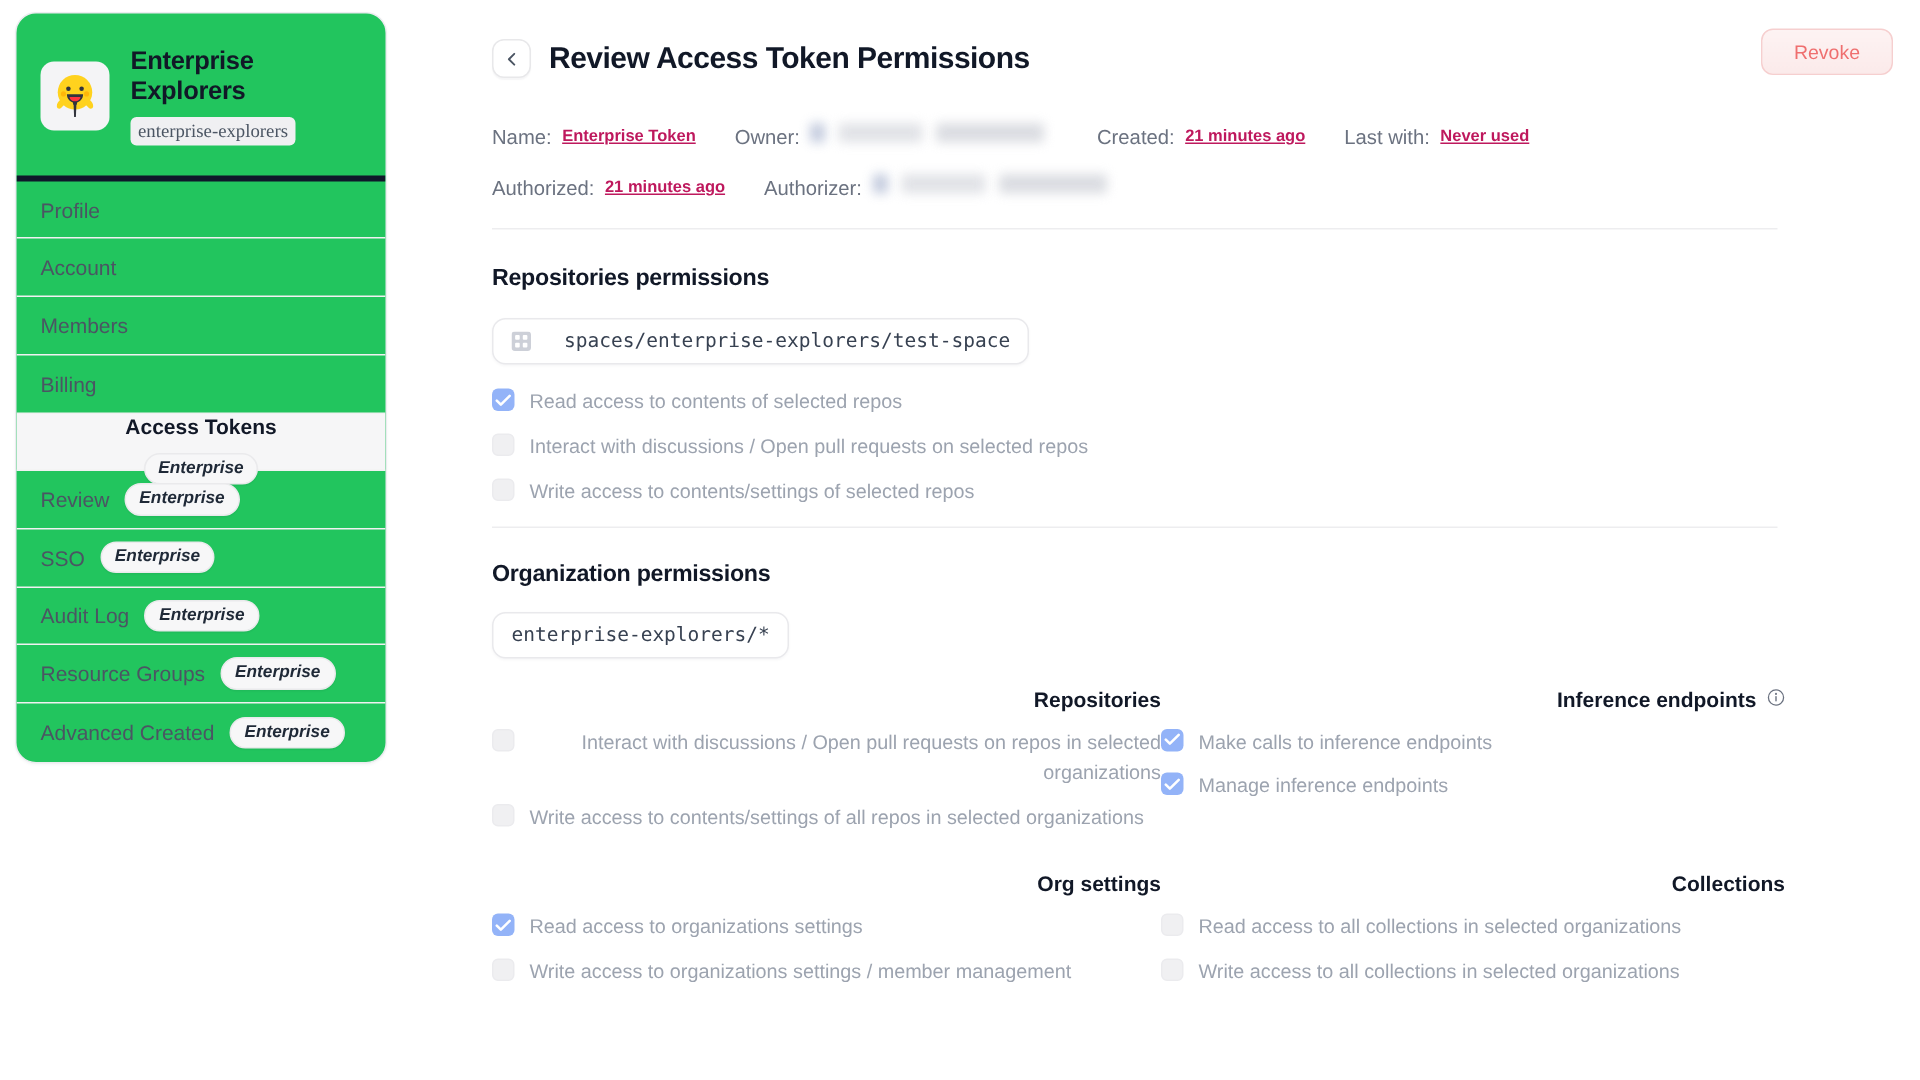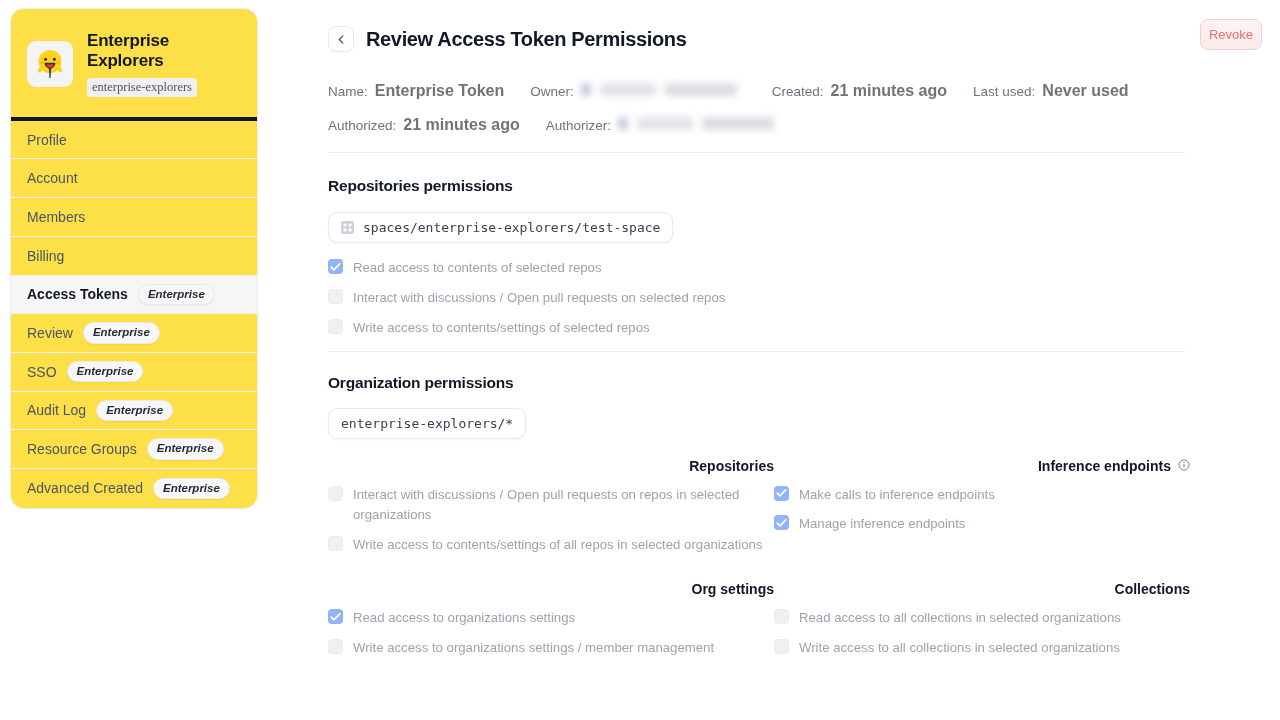--- a/index.html
+++ b/index.html
@@ -9,21 +9,21 @@
     font-family: "Liberation Sans", sans-serif;
     color: #111827;
     overflow: hidden;
   }
   .page { position: relative; width: 1280px; height: 720px; display: flex; }
 
   
   .sidebar-col { width: 300px; flex: 0 0 300px; padding: 8px 0 0 10px; }
   .sidebar-card {
     width: 248px;
-    background: #fde047;
+    background: #22c55e;
     border: 1px solid #ececf0;
     border-radius: 14px;
     overflow: hidden;
     box-shadow: 0 1px 2px rgba(16,24,40,.04);
   }
   .org-head { display: flex; align-items: center; gap: 14px; padding: 22px 16px 20px 16px; }
   .org-avatar {
     width: 46px; height: 46px; flex: 0 0 46px;
     border-radius: 9px;
     background: #f4f4f6;
@@ -41,21 +41,21 @@
   }
   .nav-list { border-top: 4px solid #0f172a; }
   .nav-item {
     display: flex; align-items: center; gap: 10px;
     height: 38.7px; padding: 0 16px;
     border-bottom: 1px solid #f1f1f2;
     font-size: 14px; color: #4b5563;
     cursor: pointer;
   }
   .nav-item:last-child { border-bottom: none; }
-  .nav-item.active { background: #f6f6f7; color: #111827; font-weight: 700; }
+  .nav-item.active { background: #f6f6f7; color: #111827; font-weight: 700; flex-direction: column; }
   .badge-ent {
     font-size: 11.5px; font-style: italic; font-weight: 700;
     color: #1f2937; background: #f7f7f8;
     border: 1px solid #eaeaec; border-radius: 999px;
     padding: 2px 9px 3px; line-height: 1.25;
     box-shadow: 0 1px 1px rgba(16,24,40,.05);
   }
 
   
   .main { flex: 1; padding: 22px 90px 0 28px; position: relative; }
@@ -66,46 +66,46 @@
     background: #fff; display: flex; align-items: center; justify-content: center;
     cursor: pointer; margin-right: 12px;
     box-shadow: 0 1px 1px rgba(16,24,40,.04);
   }
   .page-title { font-size: 20px; font-weight: 700; letter-spacing: -.35px; color: #111827; }
   .revoke-btn {
     position: absolute; right: -72px; top: -3px;
     font-size: 13px; color: #ef6f6f;
     background: linear-gradient(#fdf3f3,#fbeaea);
     border: 1px solid #f6cfcf; border-radius: 8px;
-    padding: 7px 8px; cursor: pointer;
+    padding: 7px 21px; cursor: pointer;
   }
 
   
   .meta-rows { margin-top: 22px; }
   .meta-row { display: flex; align-items: center; flex-wrap: wrap; height: 26px; margin-bottom: 8px; }
   .meta-pair { display: flex; align-items: center; margin-right: 26px; }
   .meta-label { font-size: 13.5px; color: #6b7280; margin-right: 7px; }
-  .meta-value { font-size: 16px; color: #737373; font-weight: 600; }
+  .meta-value { font-size: 11px; color: #be185d; font-weight: 600; text-decoration: underline; }
   .blur-chunk { display: inline-block; height: 13px; border-radius: 2px; margin-right: 9px; filter: blur(3.5px); opacity: .85; }
   .blur-a { width: 10px; background: #b9c2d8; }
   .blur-b { width: 56px; background: #dcdee3; }
   .blur-c { width: 72px; background: #d5d7dd; }
 
   .divider { height: 1px; background: #ededef; width: 857px; margin: 14px 0 0 0; }
 
   .sec-title { font-size: 15.5px; font-weight: 700; color: #111827; letter-spacing: -.2px; }
   .chip {
-    display: inline-flex; align-items: center; gap: 9px;
+    display: inline-flex; align-items: center; gap: 22px;
     border: 1px solid #e9e9ec; border-radius: 9px;
     background: #fff; padding: 7px 12px;
     font-family: "DejaVu Sans Mono", monospace; font-size: 13px; color: #374151;
     box-shadow: 0 1px 2px rgba(16,24,40,.04);
   }
 
-  .perm-row { display: flex; align-items: flex-start; gap: 10px; margin-bottom: 9px; }
+  .perm-row { display: flex; align-items: flex-start; gap: 10px; margin-bottom: 9px; text-align: right; }
   .cbox { width: 15px; height: 15px; flex: 0 0 15px; border-radius: 4px; margin-top: 1px; position: relative; cursor: pointer; }
   .cbox.on { background: #93b3f8; }
   .cbox.off { background: #f0f0f2; border: 1px solid #ebebee; }
   .cbox.on svg { position: absolute; left: 2px; top: 2.5px; }
   .perm-label { font-size: 13.2px; color: #9ca3af; line-height: 1.58; }
   .col-head { font-size: 14px; font-weight: 700; color: #111827; margin-bottom: 11px; display: flex; align-items: center; gap: 7px; justify-content: flex-end; }
   .cols { display: flex; gap: 0; }
   .col-l { width: 446px; flex: 0 0 446px; }
   .col-r { flex: 1; }
 </style>
@@ -202,21 +202,21 @@
           <span class="meta-label">Owner:</span>
           <span>
             <span class="blur-chunk blur-a"></span><span class="blur-chunk blur-b"></span><span class="blur-chunk blur-c"></span>
           </span>
         </div>
         <div class="meta-pair">
           <span class="meta-label">Created:</span>
           <span class="meta-value">21 minutes ago</span>
         </div>
         <div class="meta-pair">
-          <span class="meta-label">Last used:</span>
+          <span class="meta-label">Last with:</span>
           <span class="meta-value">Never used</span>
         </div>
       </div>
       <div class="meta-row">
         <div class="meta-pair">
           <span class="meta-label">Authorized:</span>
           <span class="meta-value">21 minutes ago</span>
         </div>
         <div class="meta-pair">
           <span class="meta-label">Authorizer:</span>

